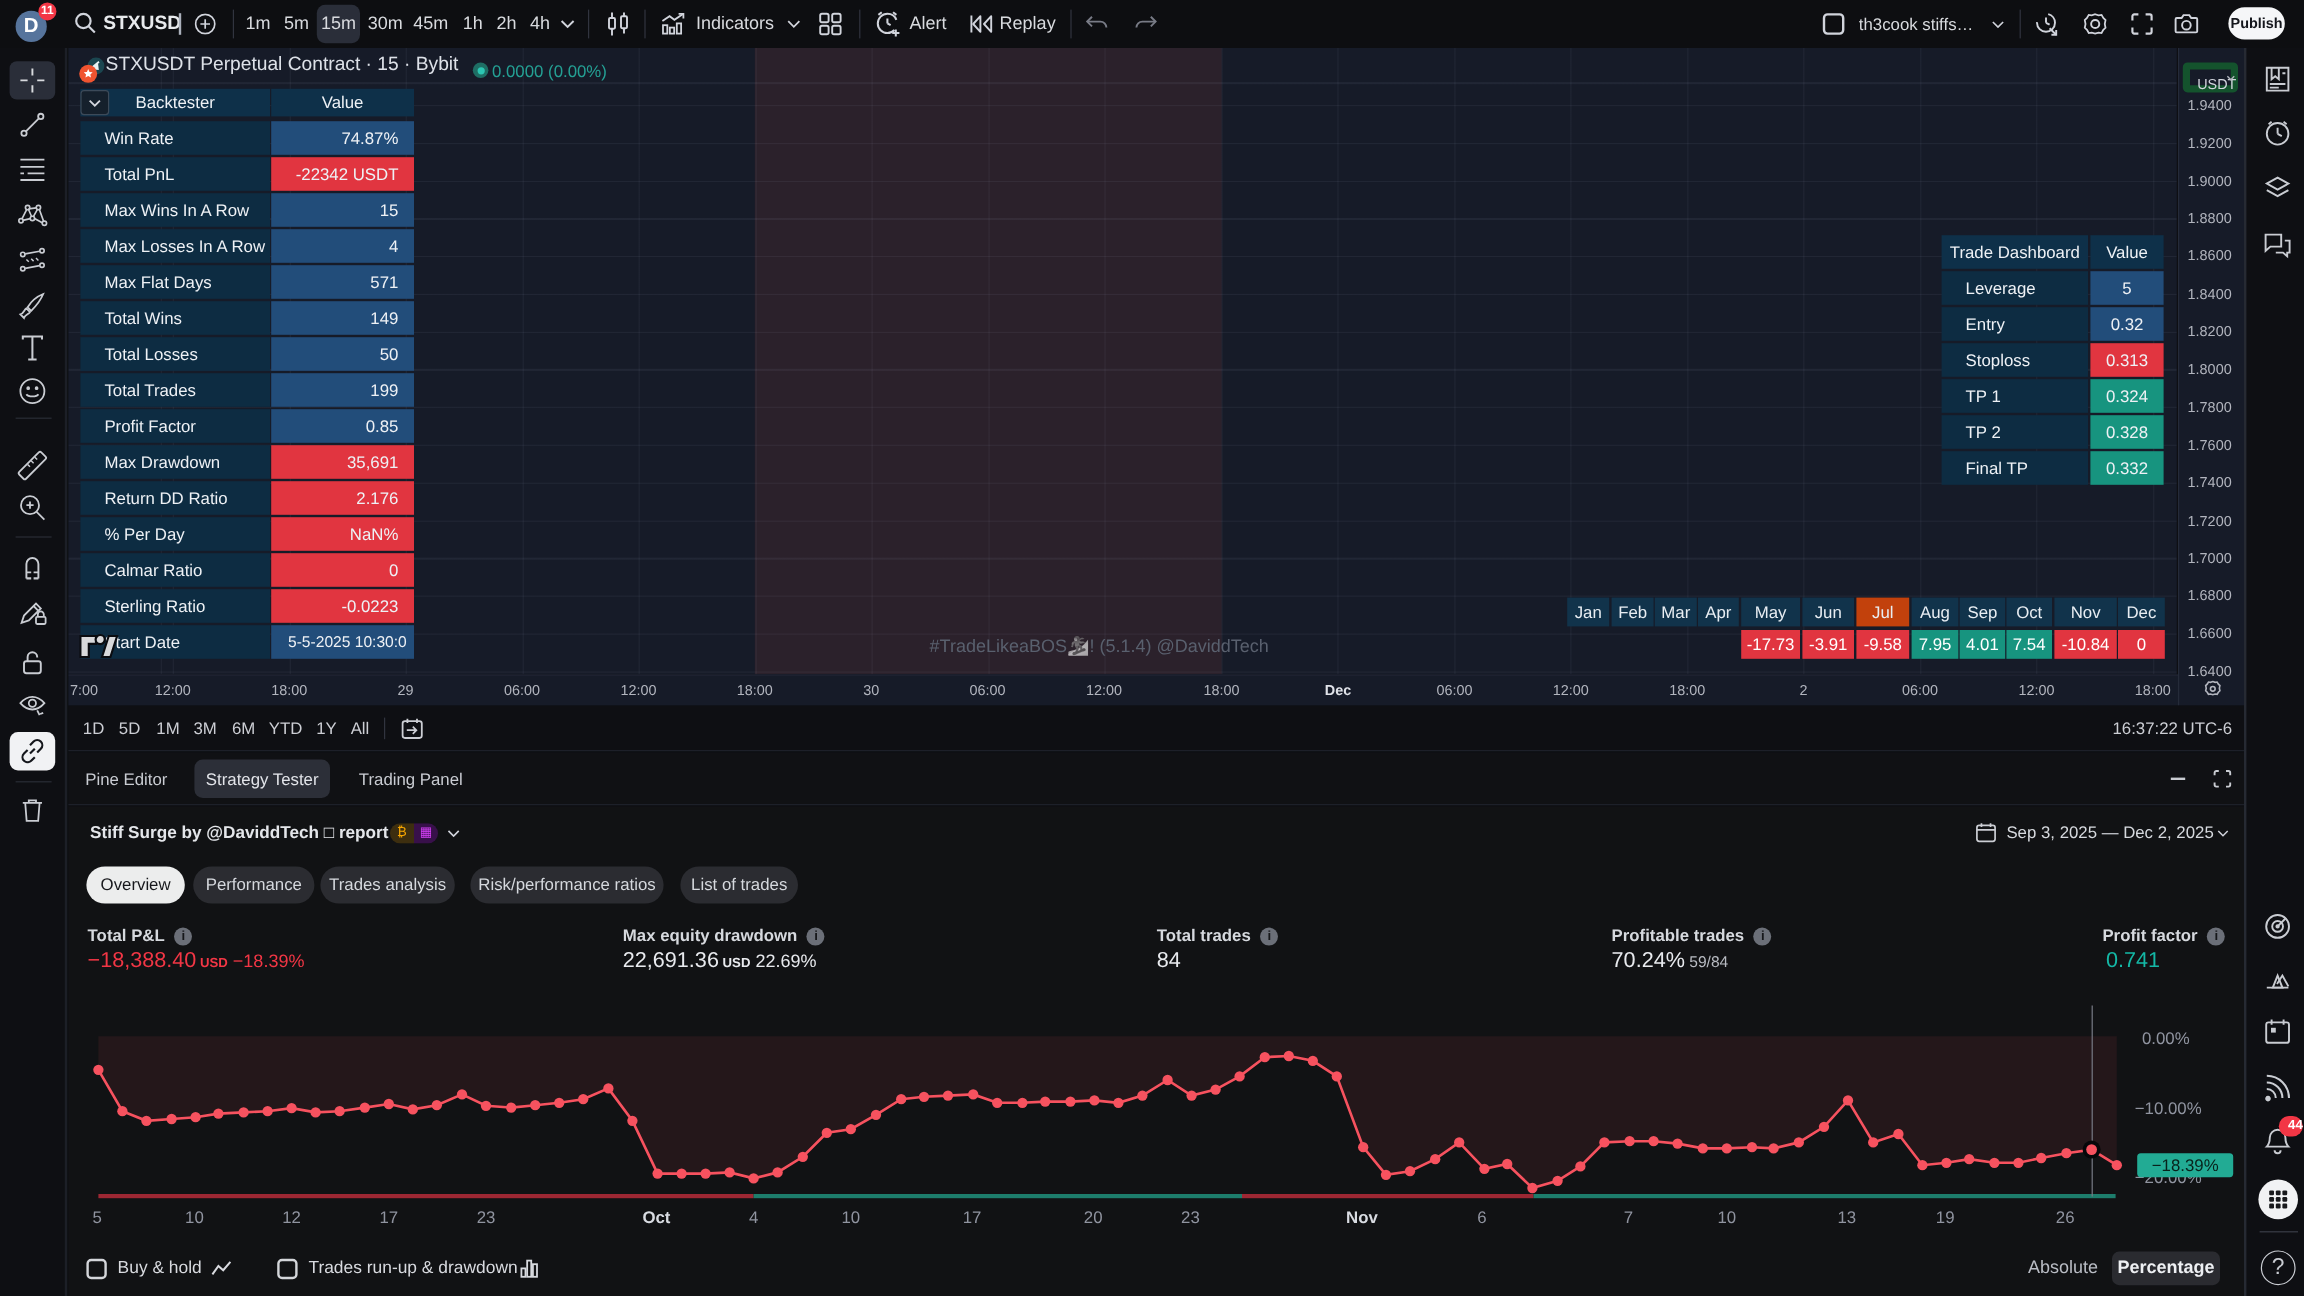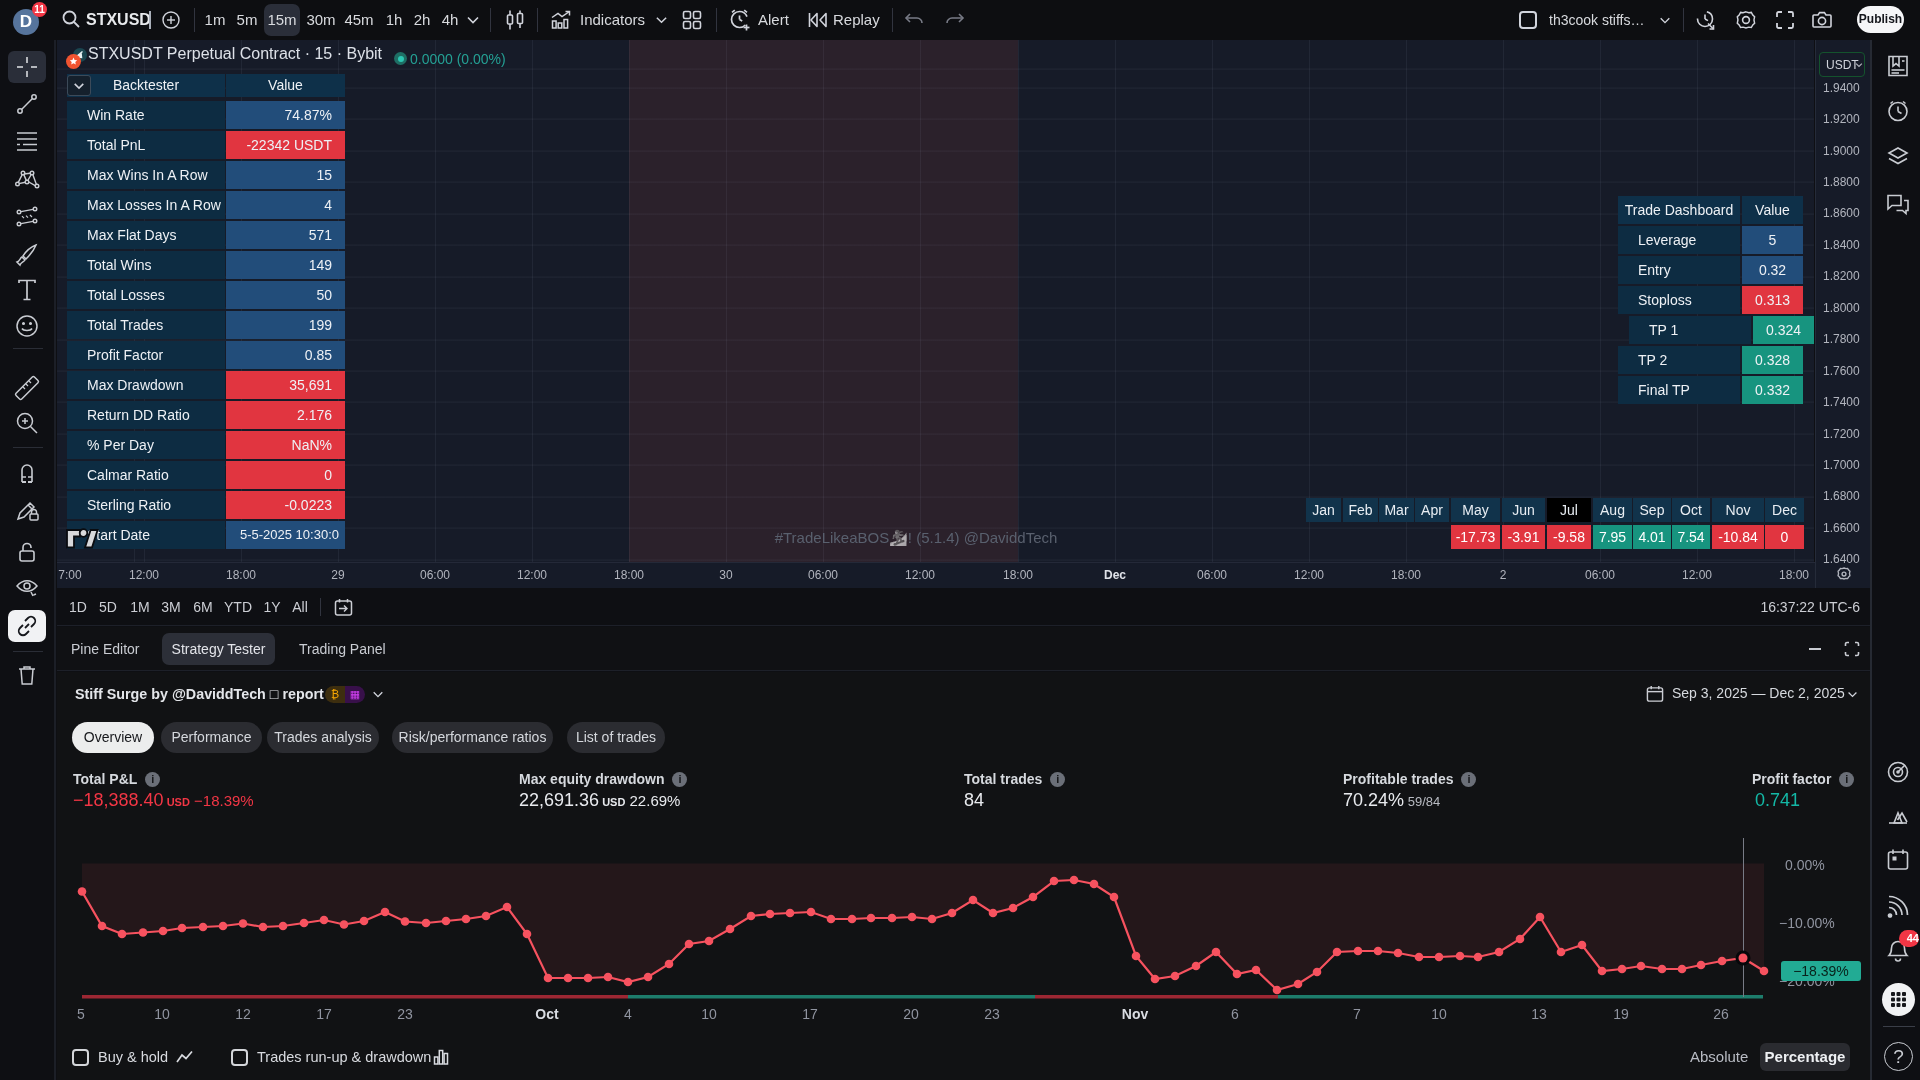--- a/index.html
+++ b/index.html
@@ -397,57 +397,57 @@
       <div class="tcell vblue" style="left:124px;width:61px;text-align:center;padding-right:0;">5</div>
     </div>
   <div class="trow" style="left:1561px;top:216px;width:185px;height:28px;">
       <div class="tcell lbl" style="left:0;width:122px;">Entry</div>
       <div class="tcell vblue" style="left:124px;width:61px;text-align:center;padding-right:0;">0.32</div>
     </div>
   <div class="trow" style="left:1561px;top:246px;width:185px;height:28px;">
       <div class="tcell lbl" style="left:0;width:122px;">Stoploss</div>
       <div class="tcell vred" style="left:124px;width:61px;text-align:center;padding-right:0;">0.313</div>
     </div>
-  <div class="trow" style="left:1561px;top:276px;width:185px;height:28px;margin-left:11px;">
+  <div class="trow" style="left:1561px;top:276px;width:185px;height:28px;">
       <div class="tcell lbl" style="left:0;width:122px;">TP 1</div>
       <div class="tcell vteal" style="left:124px;width:61px;text-align:center;padding-right:0;">0.324</div>
     </div>
   <div class="trow" style="left:1561px;top:306px;width:185px;height:28px;">
       <div class="tcell lbl" style="left:0;width:122px;">TP 2</div>
       <div class="tcell vteal" style="left:124px;width:61px;text-align:center;padding-right:0;">0.328</div>
     </div>
   <div class="trow" style="left:1561px;top:336px;width:185px;height:28px;">
       <div class="tcell lbl" style="left:0;width:122px;">Final TP</div>
       <div class="tcell vteal" style="left:124px;width:61px;text-align:center;padding-right:0;">0.332</div>
     </div>
 
   <div class="abs" style="left:1249px;top:458px;width:35px;height:24px;background:#11334b;color:#e8edf2;font-size:14px;text-align:center;line-height:24px;">Jan</div>
   <div class="abs" style="left:1286px;top:458px;width:35px;height:24px;background:#11334b;color:#e8edf2;font-size:14px;text-align:center;line-height:24px;">Feb</div>
   <div class="abs" style="left:1322px;top:458px;width:35px;height:24px;background:#11334b;color:#e8edf2;font-size:14px;text-align:center;line-height:24px;">Mar</div>
   <div class="abs" style="left:1358px;top:458px;width:34px;height:24px;background:#11334b;color:#e8edf2;font-size:14px;text-align:center;line-height:24px;">Apr</div>
   <div class="abs" style="left:1394px;top:458px;width:49px;height:24px;background:#11334b;color:#e8edf2;font-size:14px;text-align:center;line-height:24px;">May</div>
   <div class="abs" style="left:1394px;top:485px;width:49px;height:24px;background:#e13540;color:#fff;font-size:14px;text-align:center;line-height:24px;">-17.73</div>
   <div class="abs" style="left:1445px;top:458px;width:43px;height:24px;background:#11334b;color:#e8edf2;font-size:14px;text-align:center;line-height:24px;">Jun</div>
   <div class="abs" style="left:1445px;top:485px;width:43px;height:24px;background:#e13540;color:#fff;font-size:14px;text-align:center;line-height:24px;">-3.91</div>
-  <div class="abs" style="left:1490px;top:458px;width:44px;height:24px;background:#000000;color:#e8edf2;font-size:14px;text-align:center;line-height:24px;">Jul</div>
+  <div class="abs" style="left:1490px;top:458px;width:44px;height:24px;background:#c2410c;color:#e8edf2;font-size:14px;text-align:center;line-height:24px;">Jul</div>
   <div class="abs" style="left:1490px;top:485px;width:44px;height:24px;background:#e13540;color:#fff;font-size:14px;text-align:center;line-height:24px;">-9.58</div>
   <div class="abs" style="left:1536px;top:458px;width:39px;height:24px;background:#11334b;color:#e8edf2;font-size:14px;text-align:center;line-height:24px;">Aug</div>
   <div class="abs" style="left:1536px;top:485px;width:39px;height:24px;background:#17947f;color:#fff;font-size:14px;text-align:center;line-height:24px;">7.95</div>
   <div class="abs" style="left:1576px;top:458px;width:38px;height:24px;background:#11334b;color:#e8edf2;font-size:14px;text-align:center;line-height:24px;">Sep</div>
   <div class="abs" style="left:1576px;top:485px;width:38px;height:24px;background:#17947f;color:#fff;font-size:14px;text-align:center;line-height:24px;">4.01</div>
   <div class="abs" style="left:1615px;top:458px;width:38px;height:24px;background:#11334b;color:#e8edf2;font-size:14px;text-align:center;line-height:24px;">Oct</div>
   <div class="abs" style="left:1615px;top:485px;width:38px;height:24px;background:#17947f;color:#fff;font-size:14px;text-align:center;line-height:24px;">7.54</div>
   <div class="abs" style="left:1655px;top:458px;width:52px;height:24px;background:#11334b;color:#e8edf2;font-size:14px;text-align:center;line-height:24px;">Nov</div>
   <div class="abs" style="left:1655px;top:485px;width:52px;height:24px;background:#e13540;color:#fff;font-size:14px;text-align:center;line-height:24px;">-10.84</div>
   <div class="abs" style="left:1708px;top:458px;width:39px;height:24px;background:#11334b;color:#e8edf2;font-size:14px;text-align:center;line-height:24px;">Dec</div>
   <div class="abs" style="left:1708px;top:485px;width:39px;height:24px;background:#e13540;color:#fff;font-size:14px;text-align:center;line-height:24px;">0</div>
 </div>
 
 <div id="paxis">
-  <div class="abs" style="left:3px;top:12px;width:46px;height:25px;border:1px solid #14532d;border-radius:4px;color:#d1d4dc;font-size:12px;text-align:left;padding-left:6px;line-height:24px;">USDT</div>
+  <div class="abs" style="left:3px;top:12px;width:46px;height:25px;border:6px solid #14532d;border-radius:4px;color:#d1d4dc;font-size:12px;text-align:left;padding-left:6px;line-height:24px;">USDT</div>
   <svg class="abs" style="left:39px;top:22px;" width="8" height="6" viewBox="0 0 14 8" fill="none" stroke="#b2b5be" stroke-width="2">
       <polyline points="2,1.5 7,6.5 12,1.5"></polyline>
     </svg>
   <div class="pl" style="top:40.6px;">1.9400</div>
   <div class="pl" style="top:72.0px;">1.9200</div>
   <div class="pl" style="top:103.5px;">1.9000</div>
   <div class="pl" style="top:134.9px;">1.8800</div>
   <div class="pl" style="top:166.4px;">1.8600</div>
   <div class="pl" style="top:197.8px;">1.8400</div>
   <div class="pl" style="top:229.3px;">1.8200</div>

